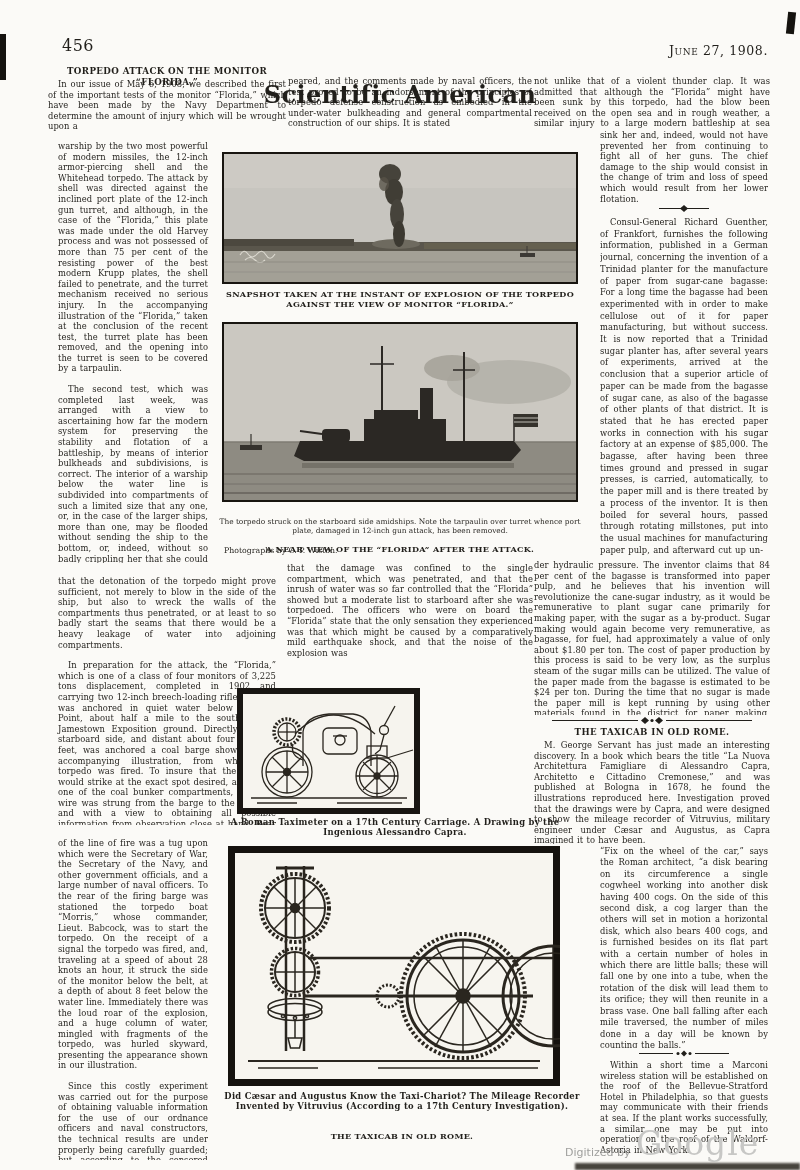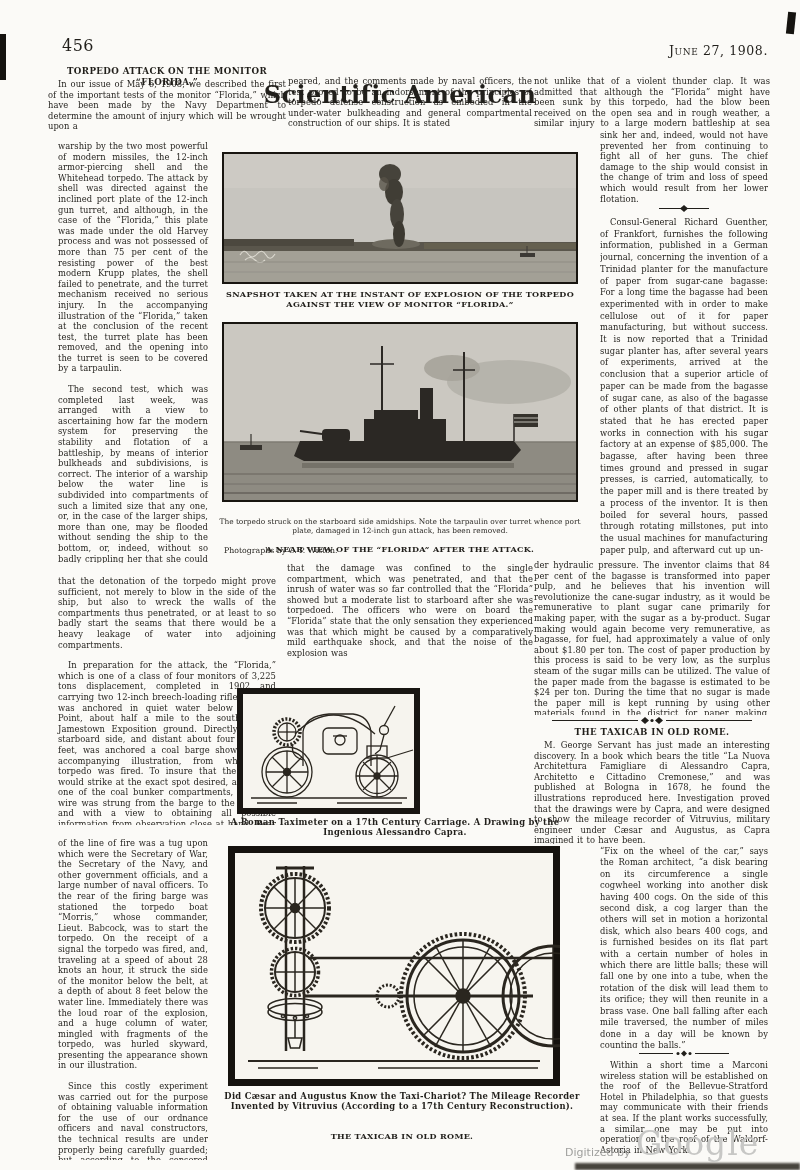--- a/index.html
+++ b/index.html
@@ -199,21 +199,21 @@
           <line x1="274" y1="111" x2="196" y2="189"></line>
         <line x1="207" y1="99" x2="263" y2="201"></line>
           <line x1="263" y1="99" x2="207" y2="201"></line>
         <circle cx="235" cy="150" r="7" fill="#2a261f"></circle>
         <circle cx="325" cy="150" r="50" stroke-width="3"></circle>
         <circle cx="325" cy="150" r="43" stroke-width="1.5"></circle>
         <line x1="325" y1="100" x2="325" y2="200"></line>
       </g>
     </svg>
   </div>
-  <div class="cap-bold" style="left:218px;top:1091px;width:368px;font-size:8.4px;">Did Cæsar and Augustus Know the Taxi-Chariot?  The Mileage Recorder Invented by Vitruvius (According to a 17th Century Reconstruction).</div>
+  <div class="cap-bold" style="left:218px;top:1091px;width:368px;font-size:8.4px;">Did Cæsar and Augustus Know the Taxi-Chariot?  The Mileage Recorder Invented by Vitruvius (According to a 17th Century Investigation).</div>
   <div class="cap-bold" style="left:218px;top:1131px;width:368px;">THE TAXICAB IN OLD ROME.</div>
 
   <div class="txt" style="left:534px;top:76px;width:236px;height:54px;">not unlike that of a violent thunder clap. It was admitted that although the “Florida” might have been sunk by this torpedo, had the blow been received on the open sea and in rough weather, a similar injury to a large modern battleship at sea would have failed to</div>
   <div class="txt" style="left:600px;top:130px;width:168px;height:76px;">sink her and, indeed, would not have prevented her from continuing to fight all of her guns. The chief damage to the ship would consist in the change of trim and loss of speed which would result from her lower flotation.</div>
 
   <div class="divider" style="left:600px;top:205px;width:168px;">
     <svg width="50" height="7" viewBox="0 0 50 7">
       <line x1="0" y1="3.5" x2="50" y2="3.5" stroke="#211f1b" stroke-width="1"></line>
       <path d="M25,0 L29,3.5 L25,7 L21,3.5 Z" fill="#211f1b"></path>
     </svg>

